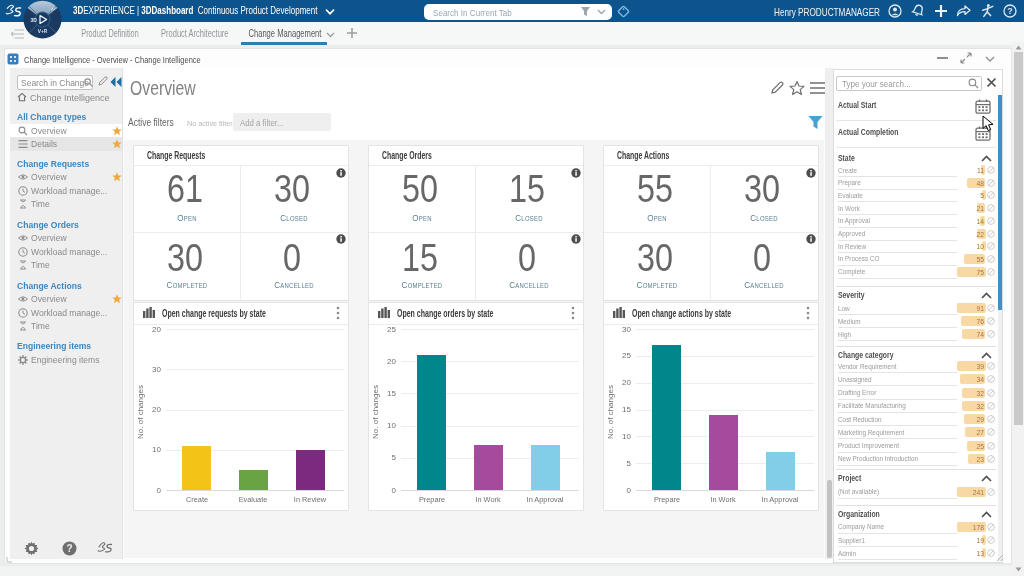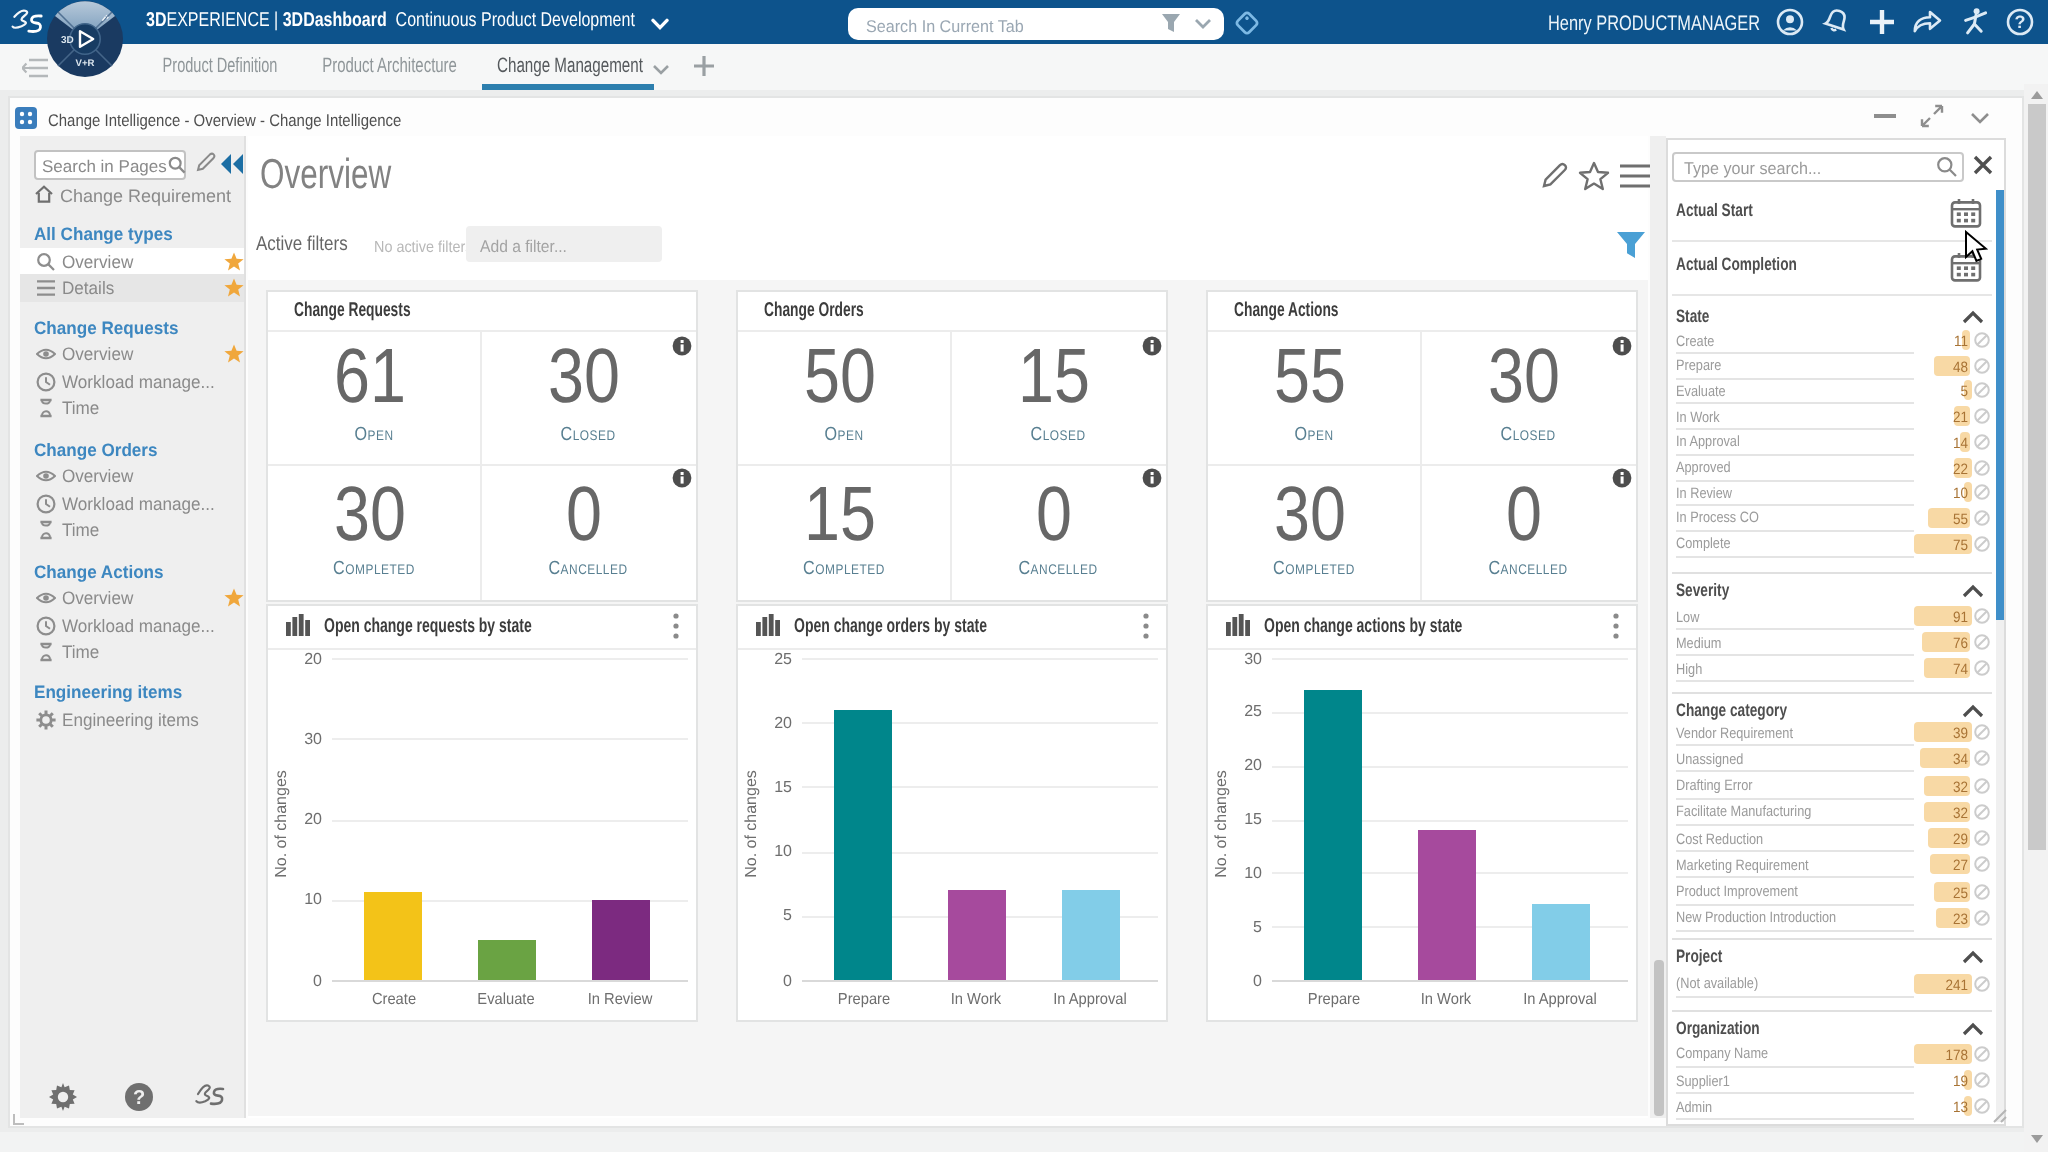--- a/index.html
+++ b/index.html
@@ -122,39 +122,39 @@
       <path d="M7 5 L11 1 M11 1 H7.6 M11 1 V4.4"></path>
       <path d="M5 7 L1 11 M1 11 H4.4 M1 11 V7.6"></path>
     </g>
   </svg>
 <svg class="abs" style="left:985px;top:56px" width="10" height="7" viewBox="0 0 10 7">
     <path d="M1 1 L5 5 L9 1" stroke="#8e8e8e" stroke-width="1.3" fill="none"></path>
   </svg>
 
 <div class="abs" style="left:10px;top:68px;width:113px;height:491px;background:#efefef;border-right:1px solid #e0e0e0"></div>
 <div class="abs" style="left:17px;top:75px;width:76px;height:15px;background:#fff;border:1px solid #c2c2c2;border-radius:2px"></div>
-<div class="abs" style="left:21px;top:78px;font-size:8.5px;color:#8a8a8a">Search in Pages</div>
+<div class="abs" style="left:21px;top:78px;font-size:8.5px;color:#8a8a8a">Search in Change</div>
 <svg class="abs" style="left:84px;top:78px" width="9" height="9" viewBox="0 0 9 9">
     <circle cx="3.6" cy="3.6" r="2.7" fill="none" stroke="#8a8a8a" stroke-width="1.1"></circle>
     <path d="M5.7 5.7 L8.3 8.3" stroke="#8a8a8a" stroke-width="1.1"></path>
   </svg>
 <svg class="abs" style="left:97px;top:76px" width="11" height="11" viewBox="0 0 11 11">
     <path d="M2 9 L2.6 6.6 L8 1.2 Q9 0.4 9.8 1.2 Q10.6 2 9.8 3 L4.4 8.4 Z" fill="none" stroke="#8a8a8a" stroke-width="1"></path>
   </svg>
 <svg class="abs" style="left:110px;top:77px" width="12" height="10" viewBox="0 0 12 10">
     <g fill="#1c6ea4">
       <path d="M5.5 0 V10 L0.5 5 Z"></path>
       <path d="M11.5 0 V10 L6.5 5 Z"></path>
     </g>
   </svg>
 <svg class="abs" style="left:17px;top:92px" width="10" height="10" viewBox="0 0 10 10">
     <path d="M1 5 L5 1.4 L9 5" fill="none" stroke="#6f6f6f" stroke-width="1.1"></path>
     <path d="M2.4 4.4 V8.8 H7.6 V4.4" fill="none" stroke="#6f6f6f" stroke-width="1.1"></path>
   </svg>
-<div class="abs" style="left:30px;top:92.5px;font-size:9px;color:#8a8a8a">Change Requirement</div>
+<div class="abs" style="left:30px;top:92.5px;font-size:9px;color:#8a8a8a">Change Intelligence</div>
 <div class="abs" style="left:17px;top:112px;font-size:9px;font-weight:bold;color:#3d87c0;transform:scaleX(0.95);transform-origin:0 0;white-space:nowrap">All Change types</div>
 <div class="abs" style="left:10px;top:123.5px;width:112px;height:14px;background:#fff"></div>
 <svg class="abs" style="left:18px;top:125.5px" width="10" height="10" viewBox="0 0 10 10">
     <circle cx="4" cy="4" r="2.9" fill="none" stroke="#8d8d8d" stroke-width="1.1"></circle>
     <path d="M6.2 6.2 L9 9" stroke="#8d8d8d" stroke-width="1.1"></path>
   </svg>
 <div class="abs" style="left:31px;top:125.5px;font-size:9px;color:#8a8a8a;white-space:nowrap;transform:scaleX(0.95);transform-origin:0 0">Overview</div>
 <svg class="abs" style="left:112px;top:125.5px" width="10" height="10" viewBox="0 0 10 10">
     <path d="M5 0.2 L6.3 3.4 L9.8 3.6 L7.1 5.8 L8 9.3 L5 7.3 L2 9.3 L2.9 5.8 L0.2 3.6 L3.7 3.4 Z" fill="#f0a73c"></path>
   </svg>

